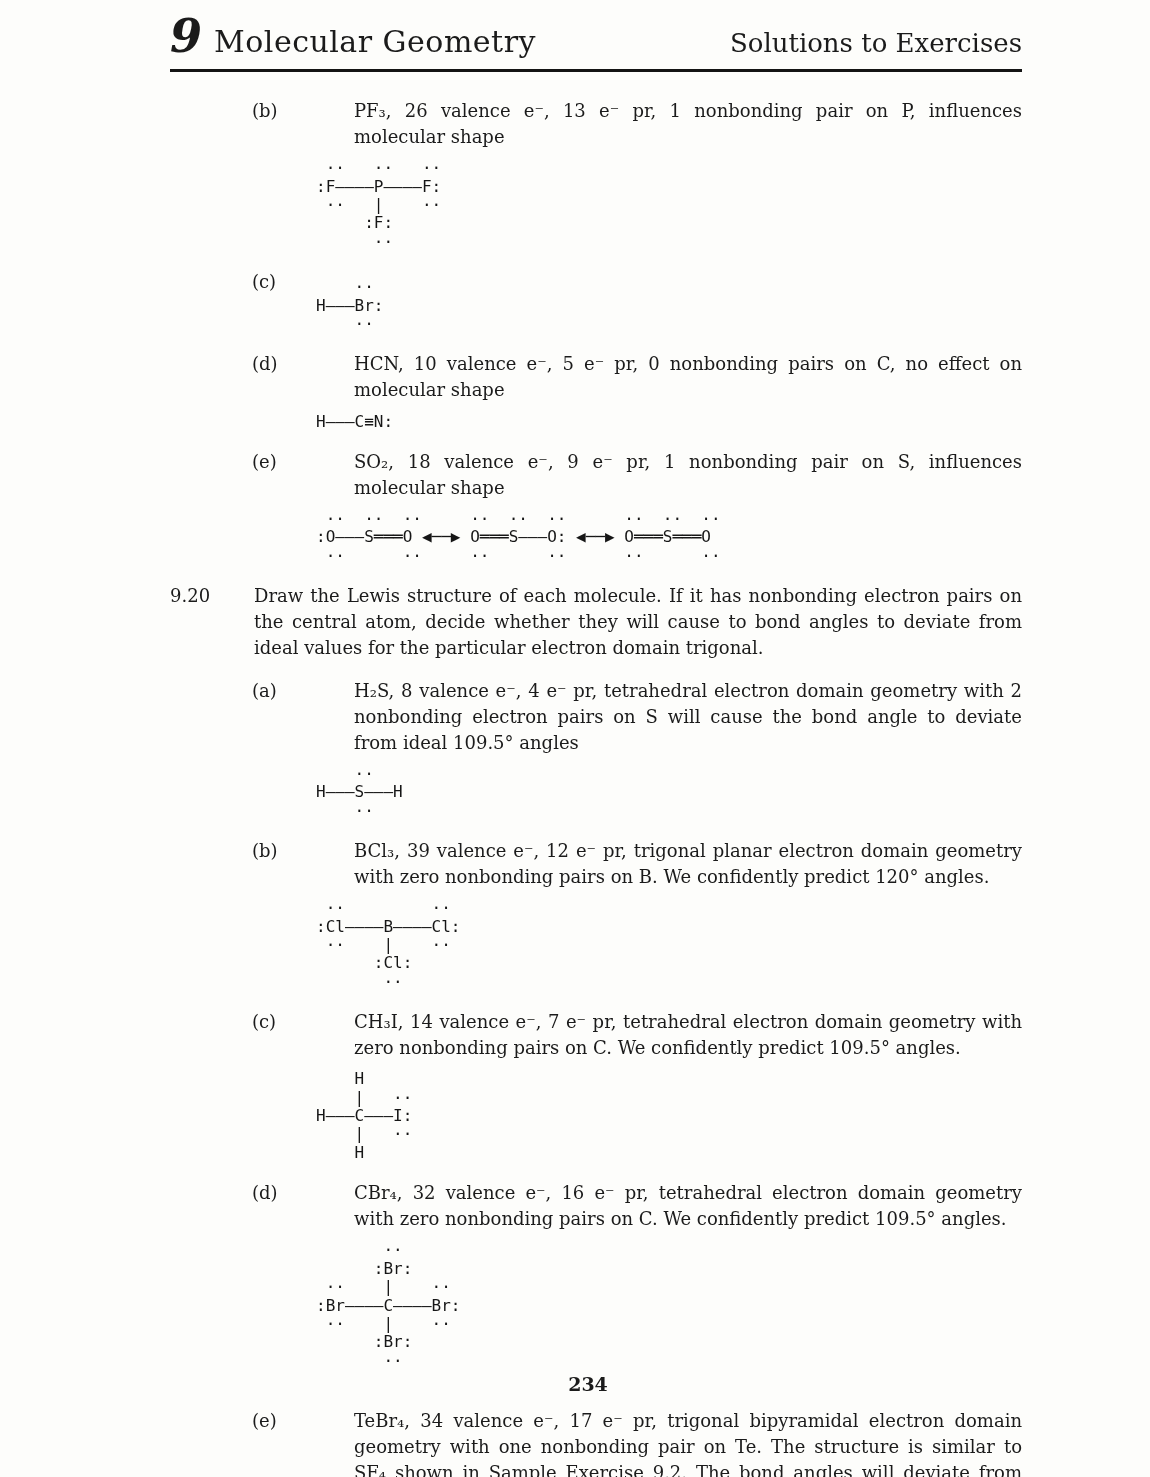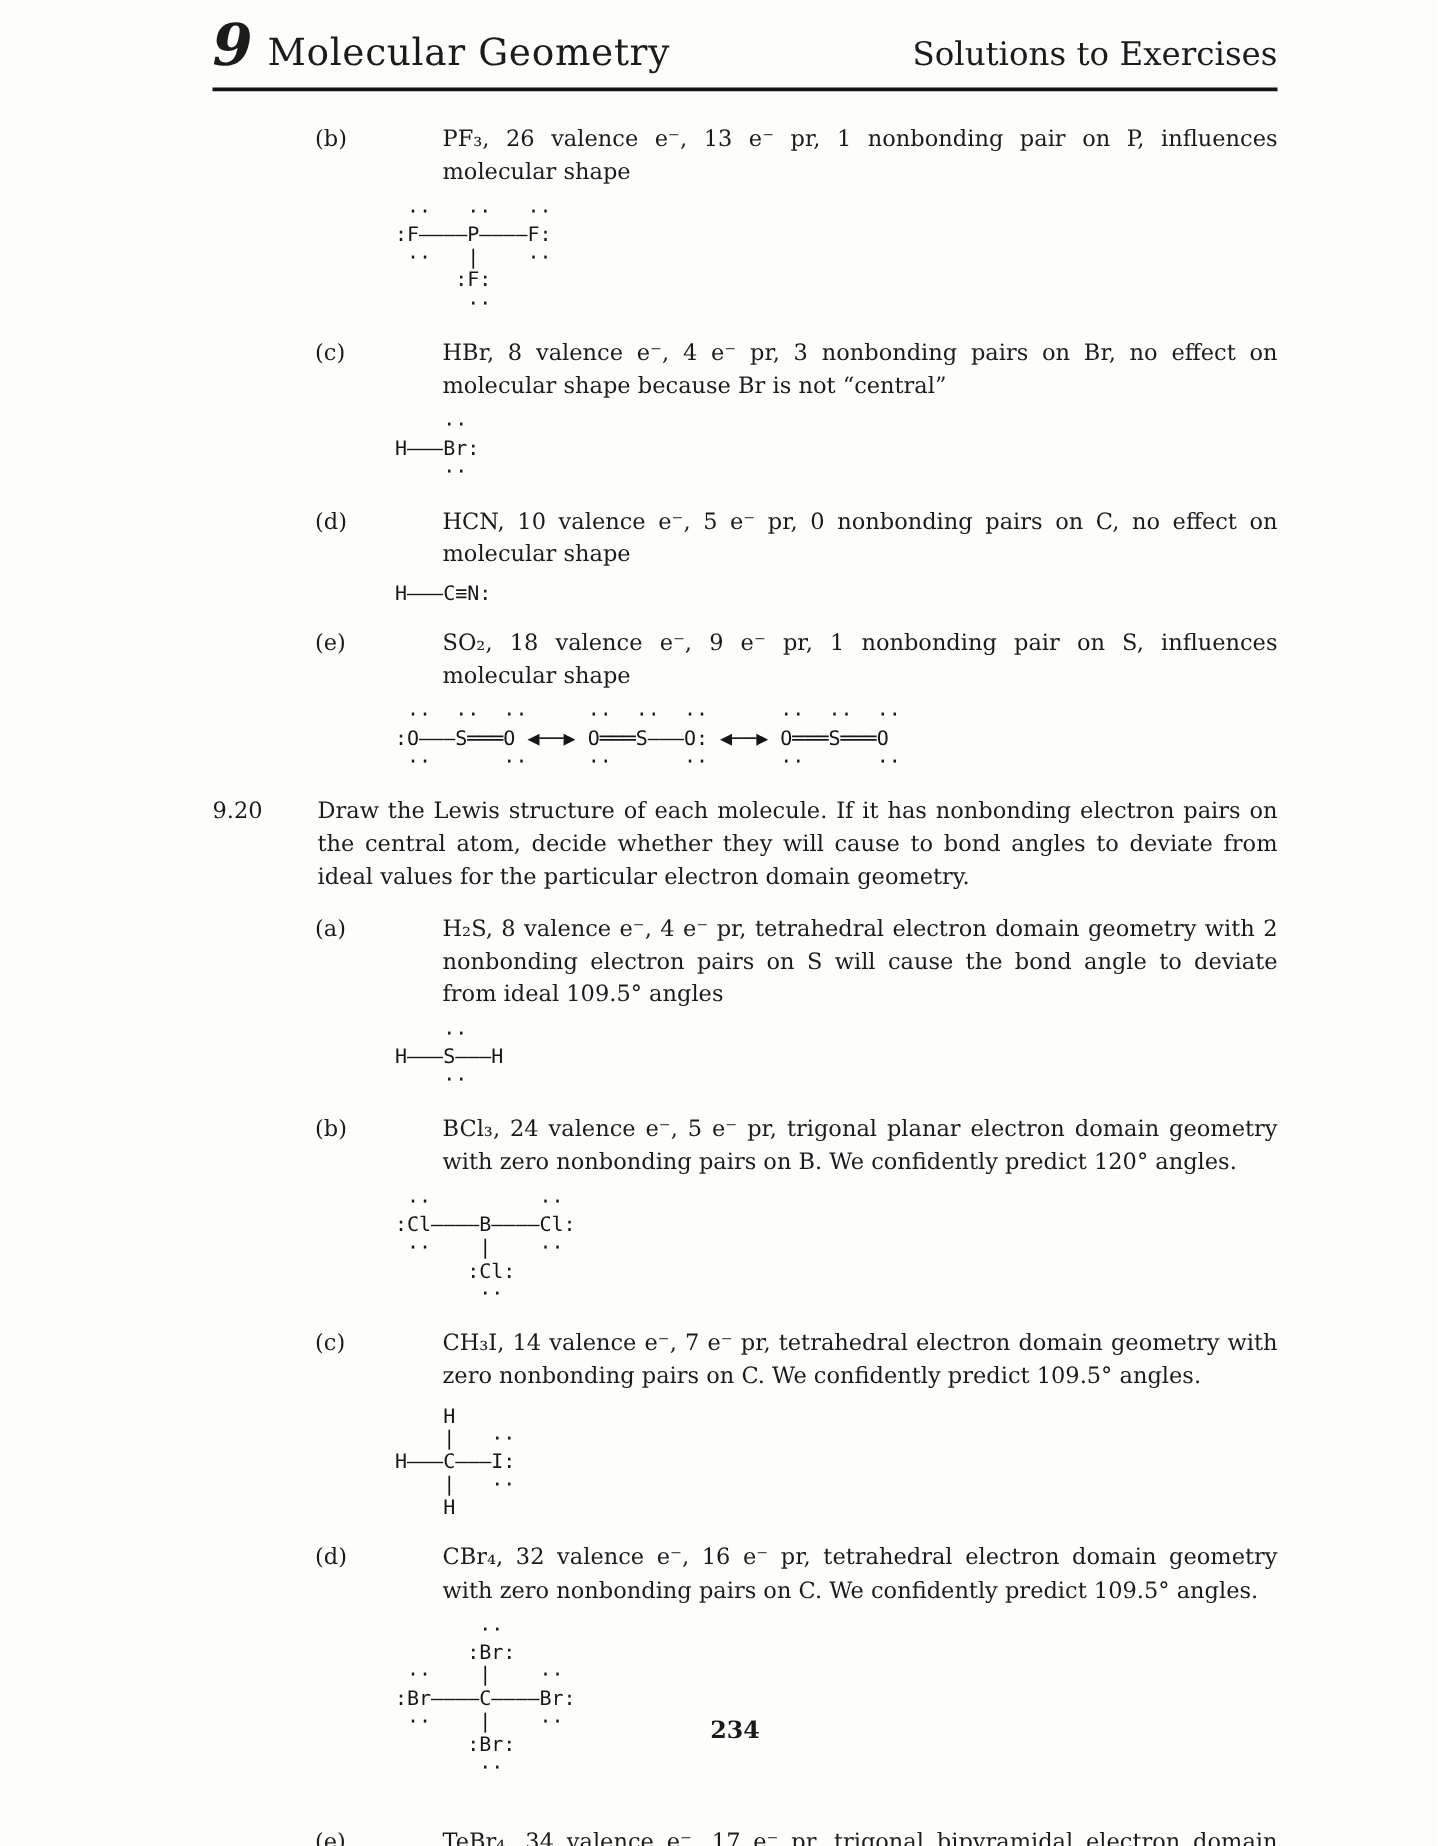--- a/index.html
+++ b/index.html
@@ -97,21 +97,20 @@
 :F————P————F:
  ··   |    ··
      :F:
       ··</pre>
         </div>
       </div>
 
       <div class="item">
         <span class="item-label">(c)</span>
         <div class="item-body">
-          <p class="item-text">HBr, 8 valence e⁻, 4 e⁻ pr, 3 nonbonding pairs on Br, no effect on molecular shape because Br is not “central”</p>
           <pre class="lewis">    ··
 H———Br:
     ··</pre>
         </div>
       </div>
 
       <div class="item">
         <span class="item-label">(d)</span>
         <div class="item-body">
           <p class="item-text">HCN, 10 valence e⁻, 5 e⁻ pr, 0 nonbonding pairs on C, no effect on molecular shape</p>
@@ -126,39 +125,39 @@
           <pre class="lewis"> ··  ··  ··     ··  ··  ··      ··  ··  ··
 :O———S═══O ◀──▶ O═══S———O: ◀──▶ O═══S═══O
  ··      ··     ··      ··      ··      ··</pre>
         </div>
       </div>
 
     </section>
 
     <div class="problem">
       <span class="p-num">9.20</span>
-      <p class="p-text">Draw the Lewis structure of each molecule. If it has nonbonding electron pairs on the central atom, decide whether they will cause to bond angles to deviate from ideal values for the particular electron domain geometry.</p>
+      <p class="p-text">Draw the Lewis structure of each molecule. If it has nonbonding electron pairs on the central atom, decide whether they will cause to bond angles to deviate from ideal values for the particular electron domain trigonal.</p>
     </div>
 
     <section class="items">
 
       <div class="item">
         <span class="item-label">(a)</span>
         <div class="item-body">
           <p class="item-text">H₂S, 8 valence e⁻, 4 e⁻ pr, tetrahedral electron domain geometry with 2 nonbonding electron pairs on S will cause the bond angle to deviate from ideal 109.5° angles</p>
           <pre class="lewis">    ··
 H———S———H
     ··</pre>
         </div>
       </div>
 
       <div class="item">
         <span class="item-label">(b)</span>
         <div class="item-body">
-          <p class="item-text">BCl₃, 24 valence e⁻, 5 e⁻ pr, trigonal planar electron domain geometry with zero nonbonding pairs on B. We confidently predict 120° angles.</p>
+          <p class="item-text">BCl₃, 39 valence e⁻, 12 e⁻ pr, trigonal planar electron domain geometry with zero nonbonding pairs on B. We confidently predict 120° angles.</p>
           <pre class="lewis"> ··         ··
 :Cl————B————Cl:
  ··    |    ··
       :Cl:
        ··</pre>
         </div>
       </div>
 
       <div class="item">
         <span class="item-label">(c)</span>

